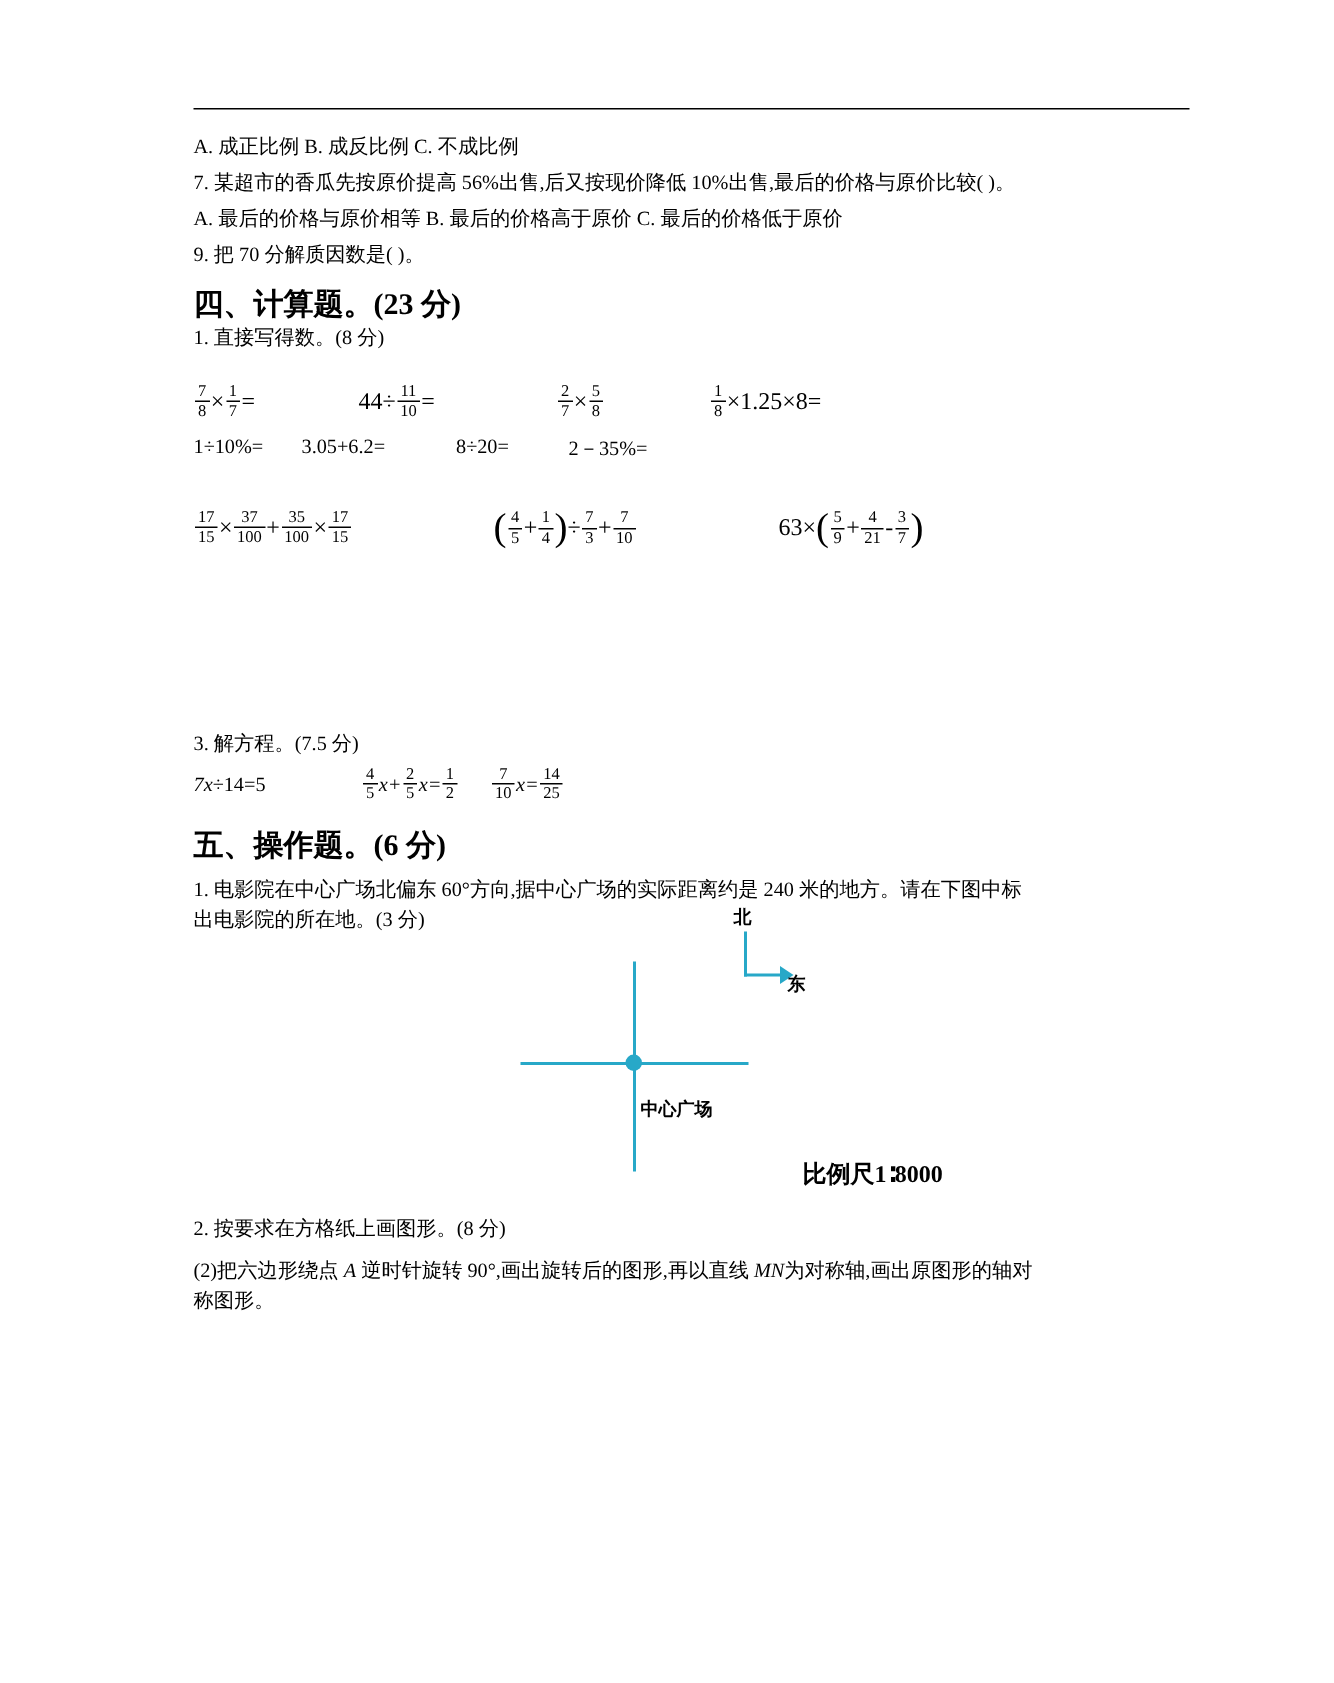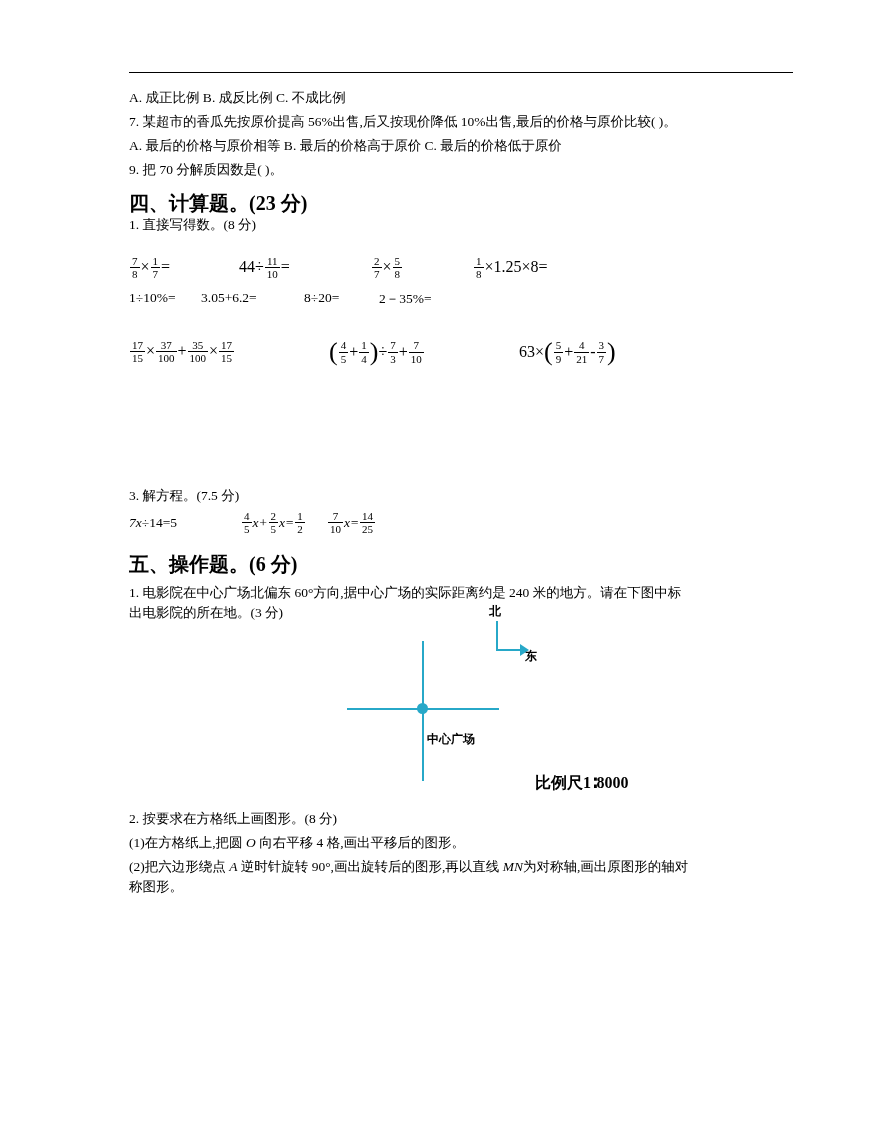--- a/index.html
+++ b/index.html
@@ -279,19 +279,18 @@
       <div class="compass-h"></div>
       <div class="compass-arrow"></div>
       <div class="lbl-bei">北</div>
       <div class="lbl-dong">东</div>
       <div class="lbl-center">中心广场</div>
       <div class="lbl-scale">比例尺1∶8000</div>
     </div>
 
     <div class="line">2. 按要求在方格纸上画图形。(8 分)</div>
     <div class="spacer-4"></div>
-    <div class="line"><span>(1)在方格纸上,把圆 </span><span class="ital">O</span><span> 向右平移 4 格,画出平移后的图形。</span></div>
     <div class="spacer-4"></div>
     <div class="line wrap"><span>(2)把六边形绕点 </span><span class="ital">A</span><span> 逆时针旋转 90°,画出旋转后的图形,再以直线 </span><span class="ital">MN</span><span>为对称轴,画出原图形的轴对</span></div>
     <div class="line">称图形。</div>
 
   </div>
 </div>
 
 </body></html>

